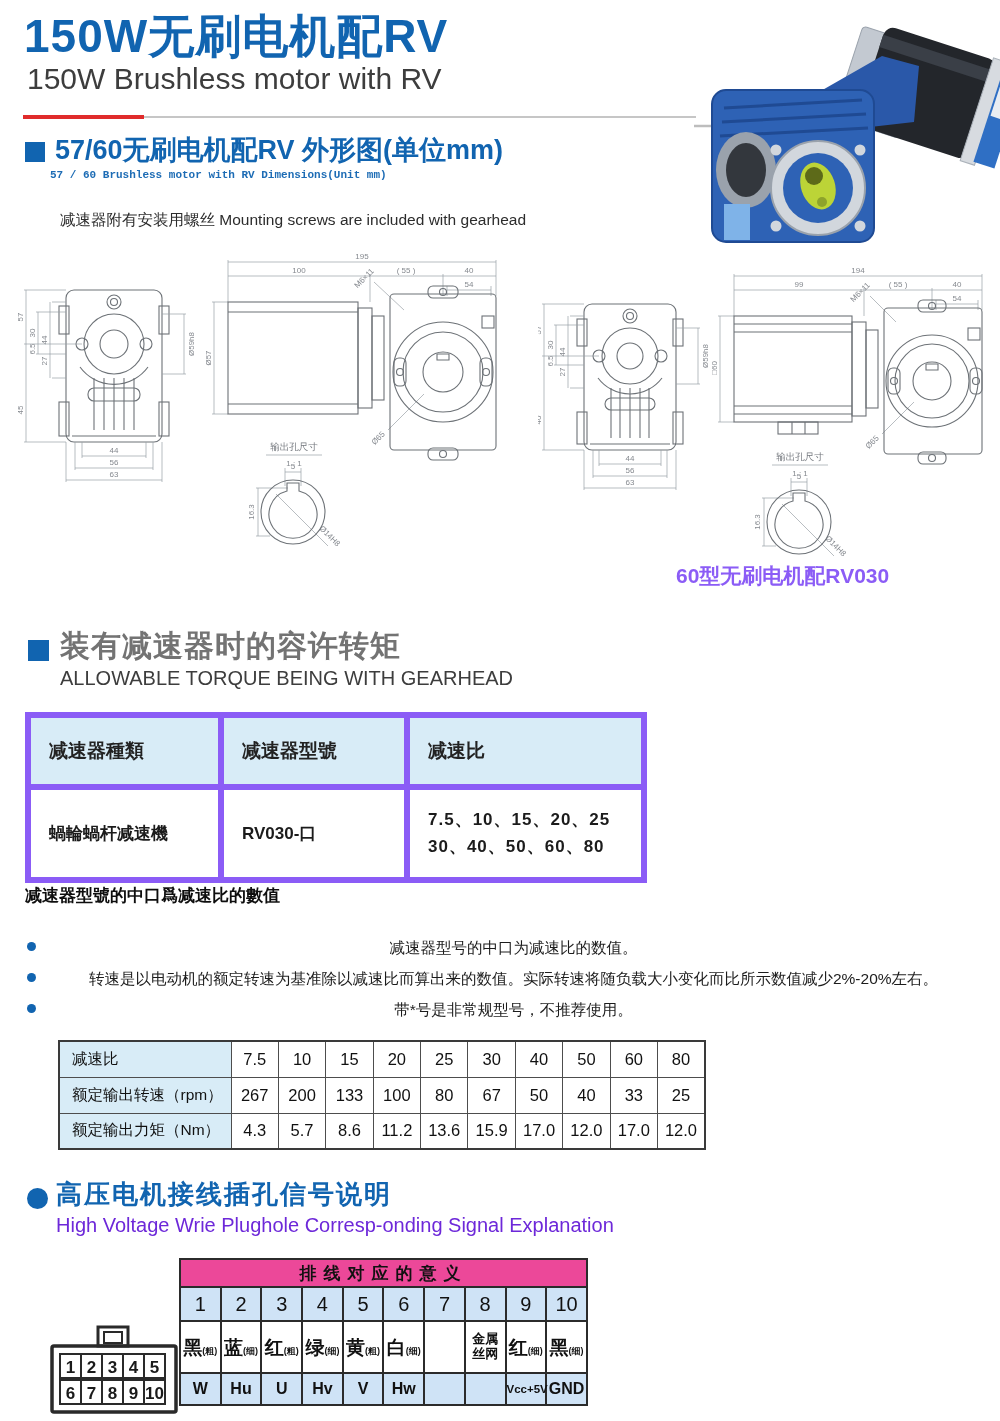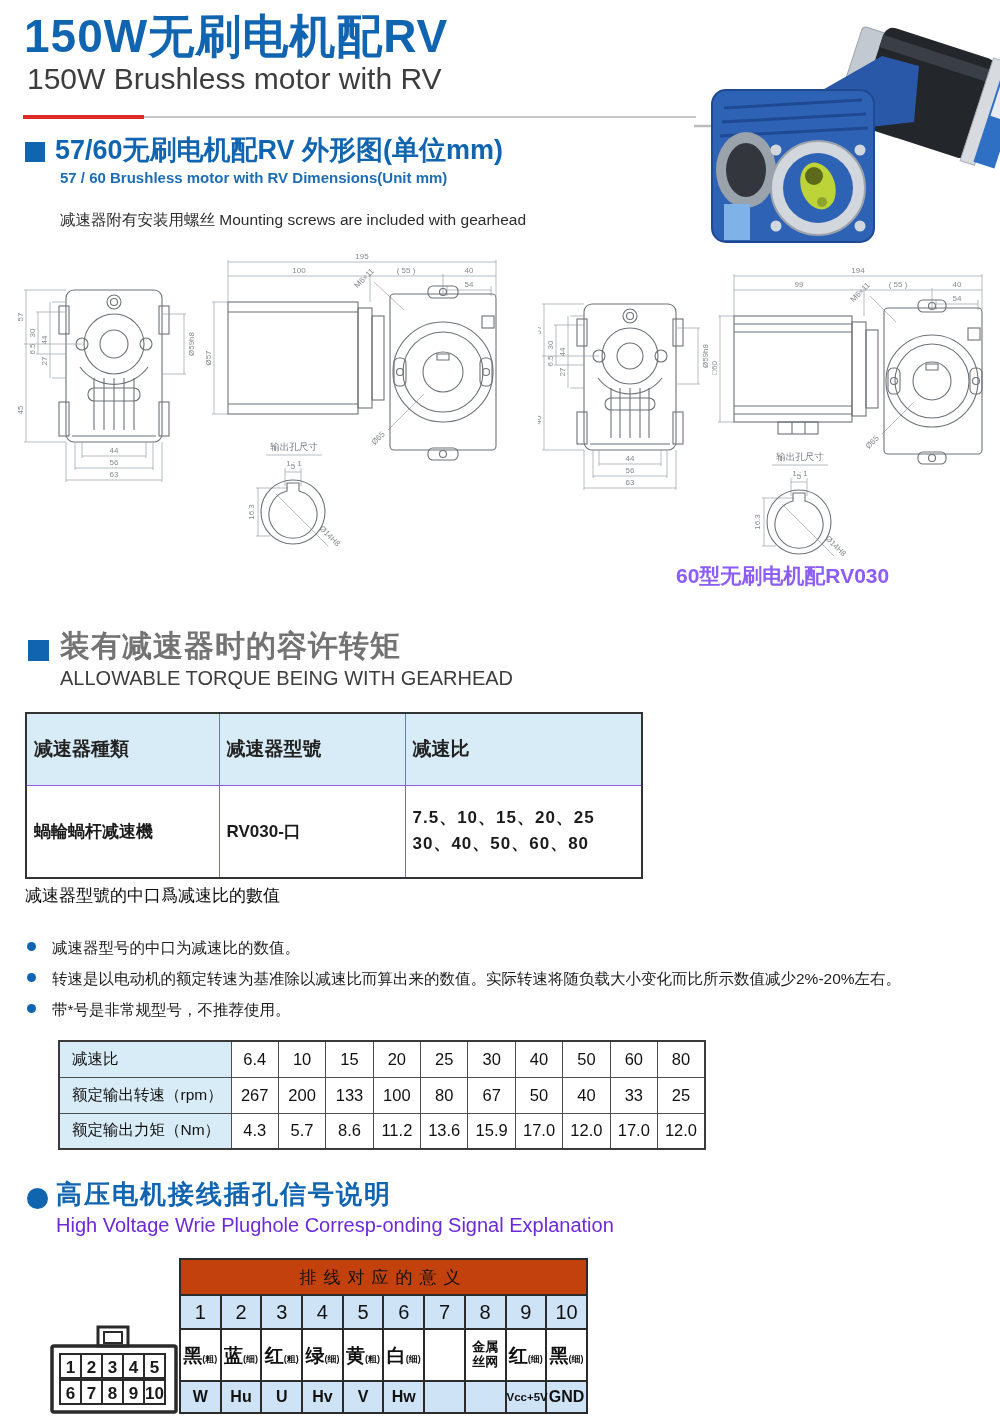--- a/index.html
+++ b/index.html
@@ -12,21 +12,21 @@
   .title-cn { position:absolute; left:24px; top:6px; font-size:46px; font-weight:bold; color:#1164b0; letter-spacing:1px; }
   .title-en { position:absolute; left:27px; top:62px; font-size:30px; color:#3d3d3d; }
   .divider-red  { position:absolute; left:23px; top:115px; width:121px; height:4px; background:#e02b2b; }
   .divider-gray { position:absolute; left:144px; top:116px; width:552px; height:2px; background:#c6c6c6; }
   .photo { position:absolute; left:694px; top:4px; width:306px; height:258px; }
 
   
   .sq { position:absolute; background:#1164b0; }
   .sec1-sq { left:25px; top:142px; width:20px; height:20px; }
   .sec1-cn { position:absolute; left:55px; top:132px; font-size:27px; font-weight:bold; color:#1164b0; }
-  .sec1-en { position:absolute; left:60px; top:169px; font-size:15px; font-weight:bold; color:#1d6cb5; }
+  .sec1-en { position:absolute; left:50px; top:169px; font-size:11px; font-weight:bold; color:#1d6cb5;font-family:Liberation Mono, monospace; }
   .note1   { position:absolute; left:60px; top:210px; font-size:15.5px; color:#2c2c2c; }
 
   .sec2-sq { left:28px; top:640px; width:21px; height:21px; }
   .sec2-cn { position:absolute; left:60px; top:626px; font-size:30px; font-weight:bold; color:#737373; letter-spacing:1px; }
   .sec2-en { position:absolute; left:60px; top:667px; font-size:20px; color:#3d3d3d; }
 
   .sec3-dot { position:absolute; left:27px; top:1188px; width:21px; height:21px; border-radius:50%; background:#1164b0; }
   .sec3-cn  { position:absolute; left:56px; top:1177px; font-size:26px; font-weight:bold; color:#1164b0; letter-spacing:2px; }
   .sec3-en  { position:absolute; left:56px; top:1214px; font-size:20px; color:#6d28d9; }
 
@@ -36,41 +36,41 @@
   .cap57  { position:absolute; left:142px; top:546px; font-size:21px; font-weight:bold; color:#1164b0; }
   .cap60  { position:absolute; left:676px; top:562px; font-size:21px; font-weight:bold; color:#8b5cf6; }
   .dline   { stroke:#6d7277; stroke-width:1.1; fill:none; }
   .dthin   { stroke:#9aa0a6; stroke-width:0.7; fill:none; }
   .dtxt    { fill:#85898f; font-size:8px; text-anchor:middle; }
   .dtxt9   { fill:#75797f; font-size:9.5px; text-anchor:middle; }
 
   
   table { border-collapse:collapse; }
   .gear-table { position:absolute; left:25px; top:712px; width:616px; table-layout:fixed; border:2px solid #333; }
-  .gear-table th, .gear-table td { border:1px solid #8b5cf6; text-align:left; padding-left:7px; }
+  .gear-table th, .gear-table td { border:6px solid #8b5cf6; text-align:left; padding-left:18px; }
   .gear-table th { height:72px; background:#d8ecf7; font-size:19px; color:#222; }
   .gear-table td { height:93px; font-size:17px; font-weight:bold; color:#1b1b1b; }
   .gear-table td.ratio { line-height:1.55; letter-spacing:1px; }
-  .tnote { position:absolute; left:25px; top:884px; font-size:17px; font-weight:normal; color:#0e0e0e; }
-
-  
-  .bullets { position:absolute; left:25px; top:938px; width:950px; list-style:none; }
+  .tnote { position:absolute; left:25px; top:884px; font-size:17px; font-weight:bold; color:#0e0e0e; }
+
+  
+  .bullets { position:absolute; left:25px; top:938px; width:950px; list-style:none;text-align:center; }
   .bullets li { position:relative; padding-left:27px; margin-bottom:10px; font-size:15.5px; color:#1c1c1c; }
   .bullets li::before { content:""; position:absolute; left:2px; top:4px; width:9px; height:9px; border-radius:50%; background:#1164b0; }
 
   
   .ratio-table { position:absolute; left:58px; top:1040px; width:648px; table-layout:fixed; border:2px solid #3a3a3a; }
   .ratio-table td { border:1px solid #4d4d4d; height:36px; text-align:center; font-size:16.5px; color:#111; }
   .ratio-table td.lbl { width:172px; background:#d8ecf7; text-align:left; padding-left:12px; font-size:15.5px; }
 
   
   .connector-svg { position:absolute; left:48px; top:1324px; }
   .pins-table { position:absolute; left:179px; top:1258px; width:409px; table-layout:fixed; border:2px solid #2b2b2b; }
   .pins-table td { border:2px solid #2b2b2b; text-align:center; vertical-align:middle; color:#111; }
-  .pins-table .ptitle td { height:36px; font-size:17px; font-weight:normal; letter-spacing:7px; background:#c2410c; }
+  .pins-table .ptitle td { height:28px; font-size:17px; font-weight:bold; letter-spacing:7px; background:#ec4899; }
   .pins-table .pnum td   { height:34px; font-size:20px; background:#cfe3f6; }
   .pins-table .pcol td   { height:52px; font-size:19px; font-weight:bold; background:#fff; line-height:1.0;border-radius:15px; }
   .pins-table .pcol td .ws { font-size:9px; font-weight:bold; }
   .pins-table .pcol td.mesh { font-size:13px; line-height:1.15; }
   .pins-table .psig td   { height:32px; font-size:16px; font-weight:bold; background:#cfe3f6; }
   .pins-table .psig td.small { font-size:11.5px; }
 </style>
 </head>
 <body>
 
@@ -415,21 +415,21 @@
   <ul class="bullets">
     <li>减速器型号的中口为减速比的数值。</li>
     <li>转速是以电动机的额定转速为基准除以减速比而算出来的数值。实际转速将随负载大小变化而比所示数值减少2%-20%左右。</li>
     <li>带*号是非常规型号，不推荐使用。</li>
   </ul>
 
   <table class="ratio-table">
     <tbody>
         <tr>
       <td class="lbl">减速比</td>
-      <td>6.4</td>
+      <td>7.5</td>
       <td>10</td>
       <td>15</td>
       <td>20</td>
       <td>25</td>
       <td>30</td>
       <td>40</td>
       <td>50</td>
       <td>60</td>
       <td>80</td>
     </tr>

